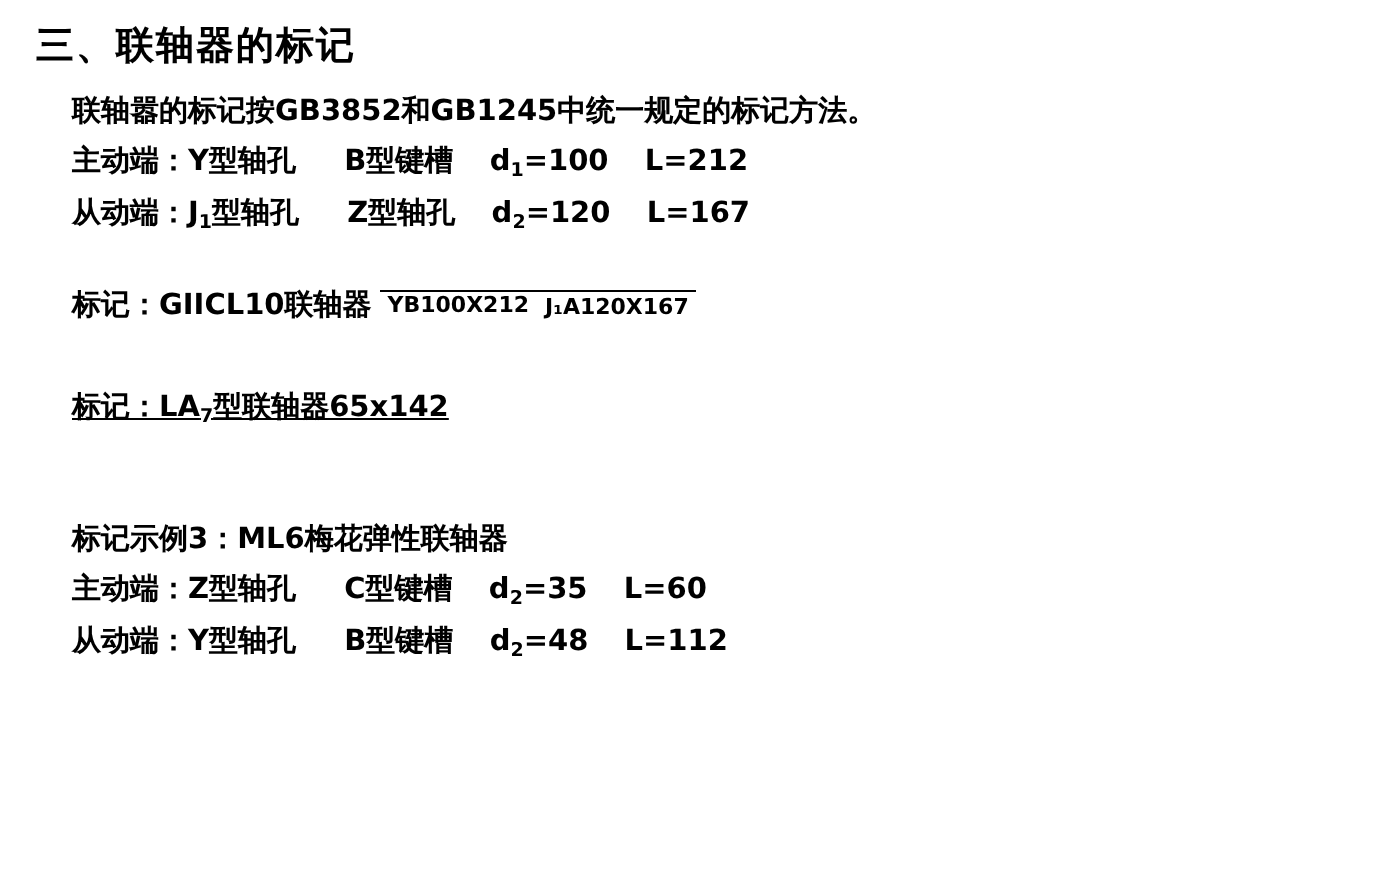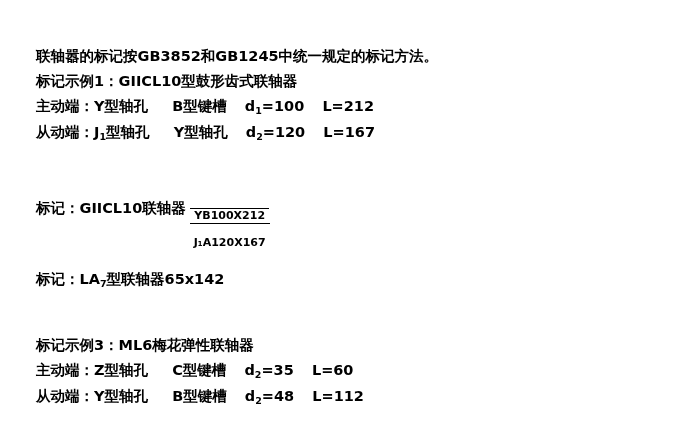--- a/index.html
+++ b/index.html
@@ -33,21 +33,22 @@
     top: 44px;
     width: 640px;
   }
   .line {
     font-size: 14.5px;
     font-weight: bold;
     line-height: 25px;
     white-space: nowrap;
   }
   .line.gap-top {
-    margin-top: 18px;
+    margin-top: 30px;
+    text-decoration: underline;
   }
   .line.gap-top-lg {
     margin-top: 26px;
   }
   sub {
     font-size: 9.5px;
     vertical-align: baseline;
     position: relative;
     top: 3px;
   }
@@ -66,71 +67,70 @@
     font-size: 14.5px;
     font-weight: bold;
     white-space: nowrap;
     text-align: center;
   }
   .mark-label {
     padding-right: 2px;
   }
   .frac {
     display: inline-flex;
-    flex-direction: column;
+    flex-direction: row;
     align-items: center;
     justify-content: center;
     vertical-align: middle;
     margin-left: 2px;
-    margin-top: 40px;
   }
   .frac .num {
     font-size: 11px;
     font-weight: bold;
     padding: 0 4px 1px 4px;
     line-height: 13px;
   }
   .frac .den {
     font-size: 11px;
     font-weight: bold;
-    padding: 12px 4px 0 4px;
+    padding: 1px 4px 0 4px;
     line-height: 13px;
     border-top: 1px solid #000;
   }
   .frac.upline .num {
     border-top: 1px solid #000;
   }
   .mark-1 { margin-top: 22px; }
 </style>
 </head>
 <body>
 
 <div class="page">
 
+  <div class="heading">三、联轴器的标记</div>
 
   <div class="body-block">
 
     <div class="line">联轴嚣的标记按GB3852和GB1245中统一规定的标记方法。</div>
 
-    <div class="line">标记示例1：GIICL10型鼓形齿式联轴器</div>
 
     <div class="line">
       <span>主动端：Y型轴孔</span>
       <span class="sp-lg"></span>
       <span>B型键槽</span>
       <span class="sp"></span>
       <span>d</span><sub>1</sub><span>=100</span>
       <span class="sp"></span>
       <span>L=212</span>
     </div>
 
     <div class="line">
       <span>从动端：J</span><sub>1</sub><span>型轴孔</span>
       <span class="sp-lg"></span>
-      <span>Y型轴孔</span>
+      <span>Z型轴孔</span>
       <span class="sp"></span>
       <span>d</span><sub>2</sub><span>=120</span>
       <span class="sp"></span>
       <span>L=167</span>
     </div>
 
     <div class="mark-row mark-1">
       <span class="mark-label">标记：GIICL10联轴器</span>
       <span class="frac upline">
         <span class="num">YB100X212</span>

